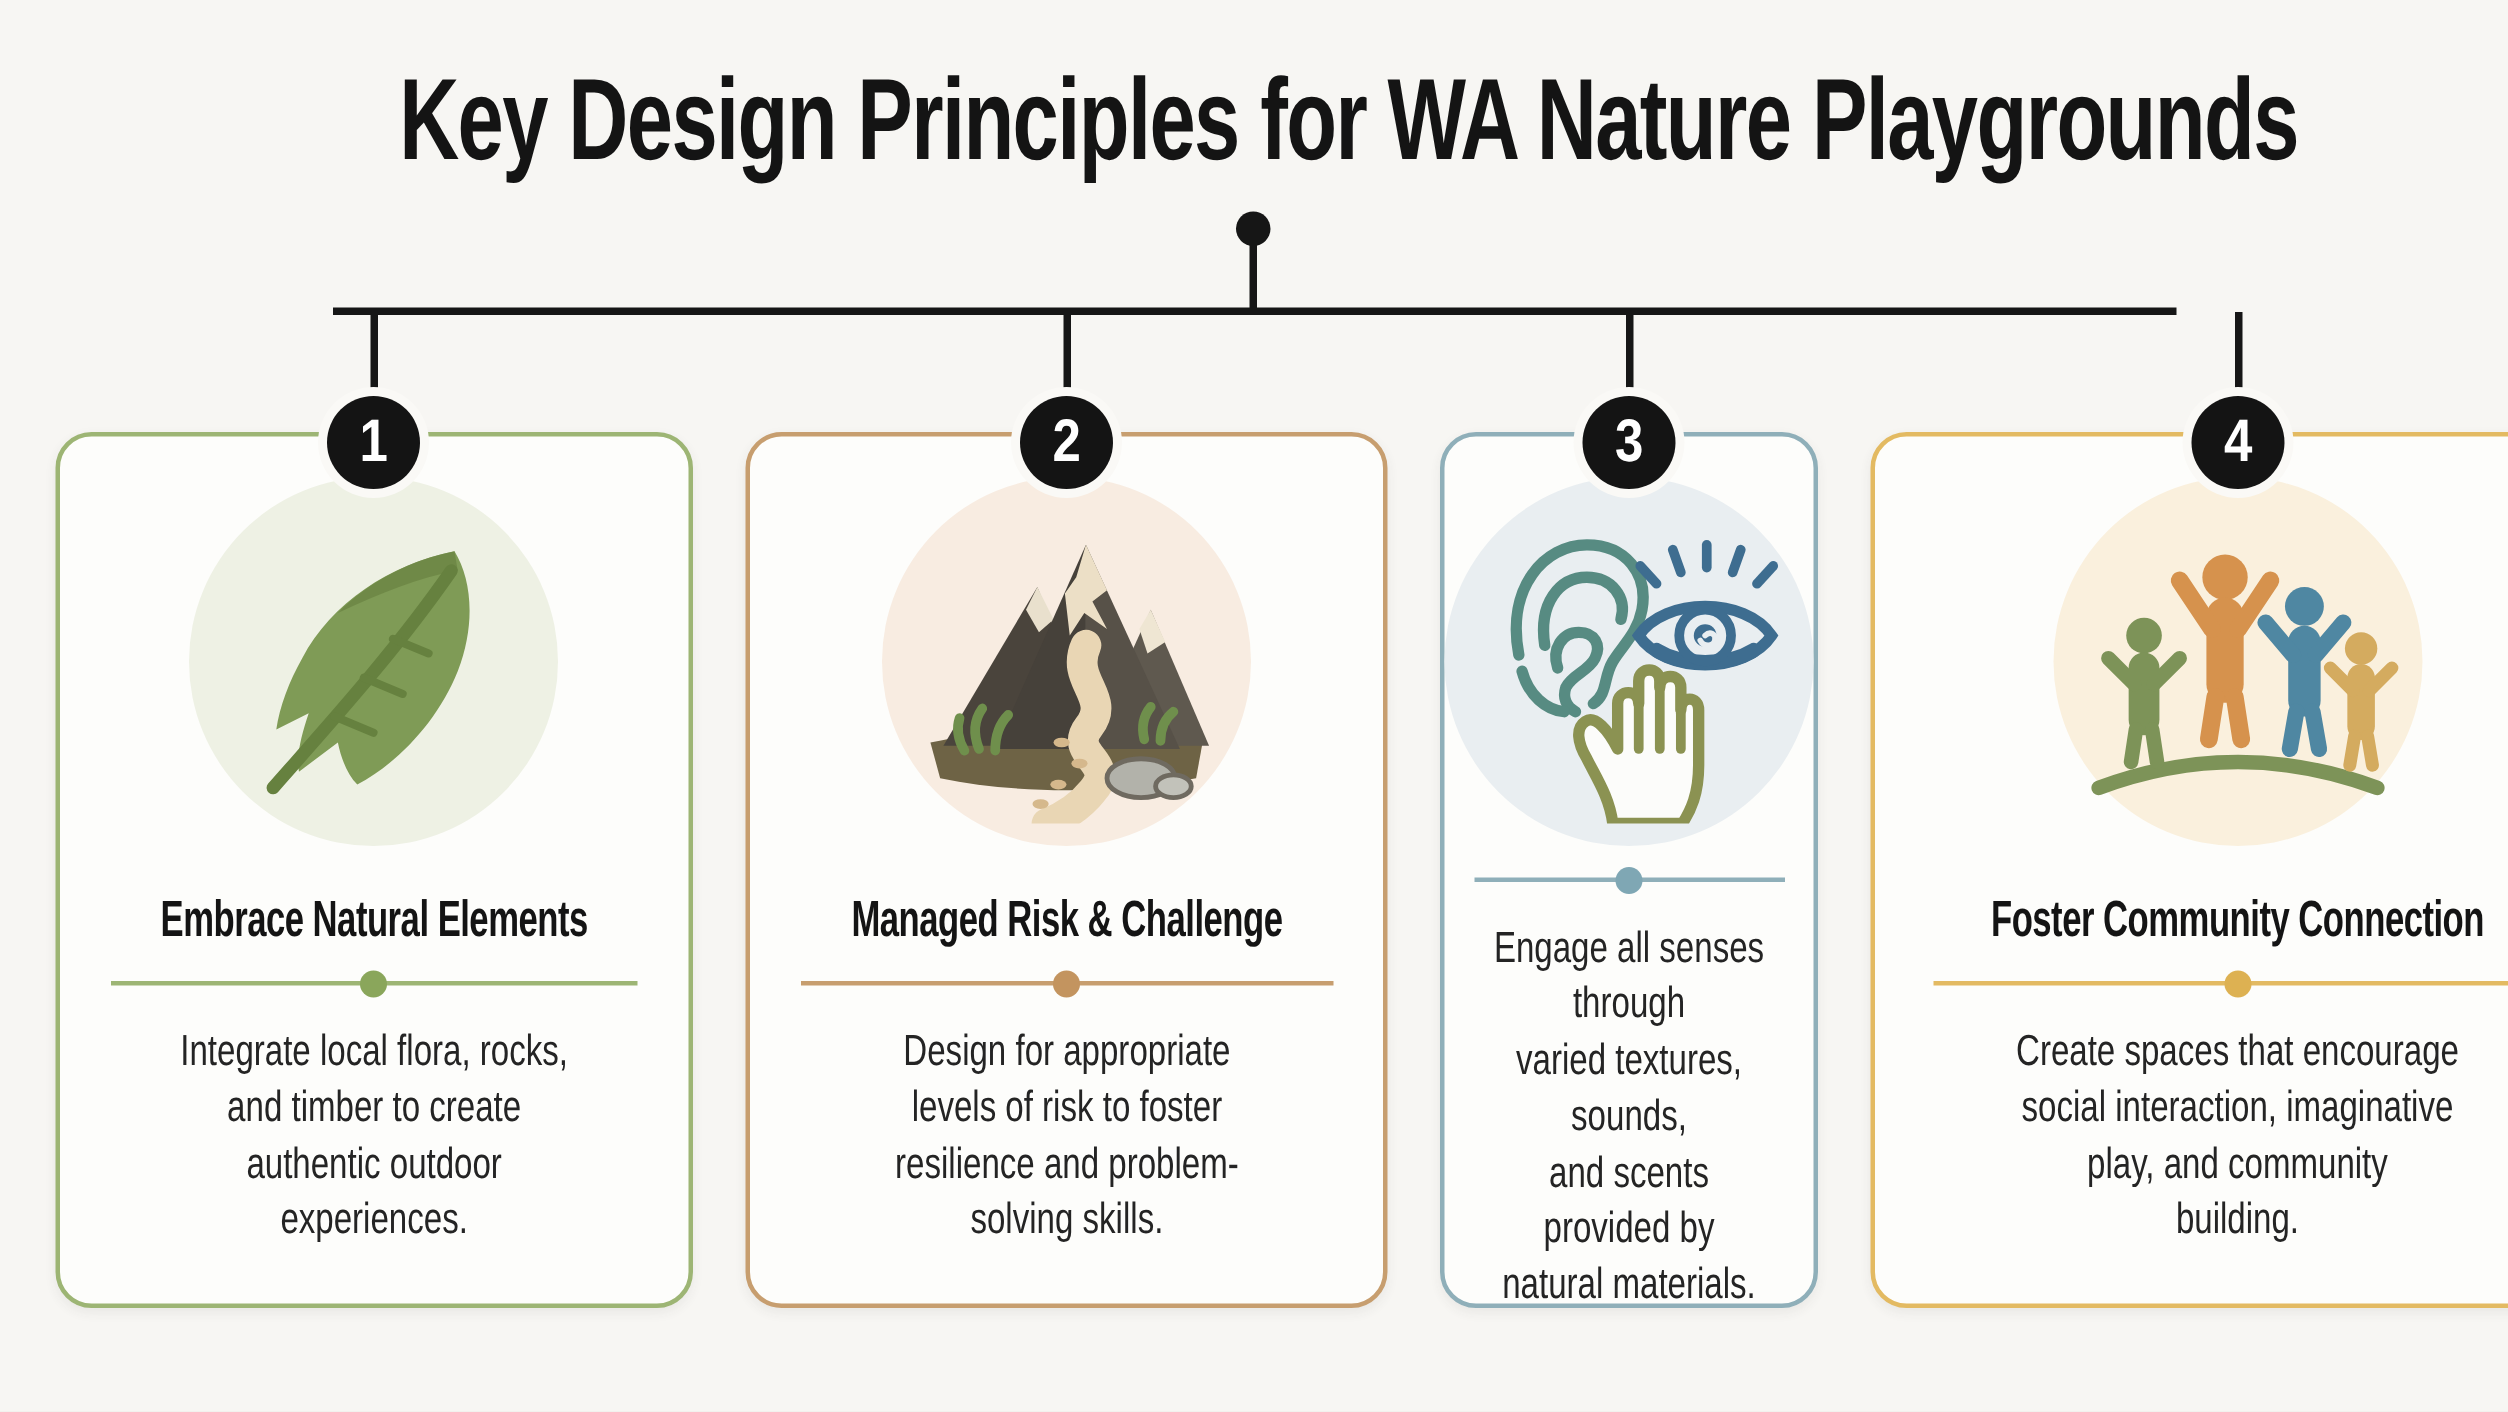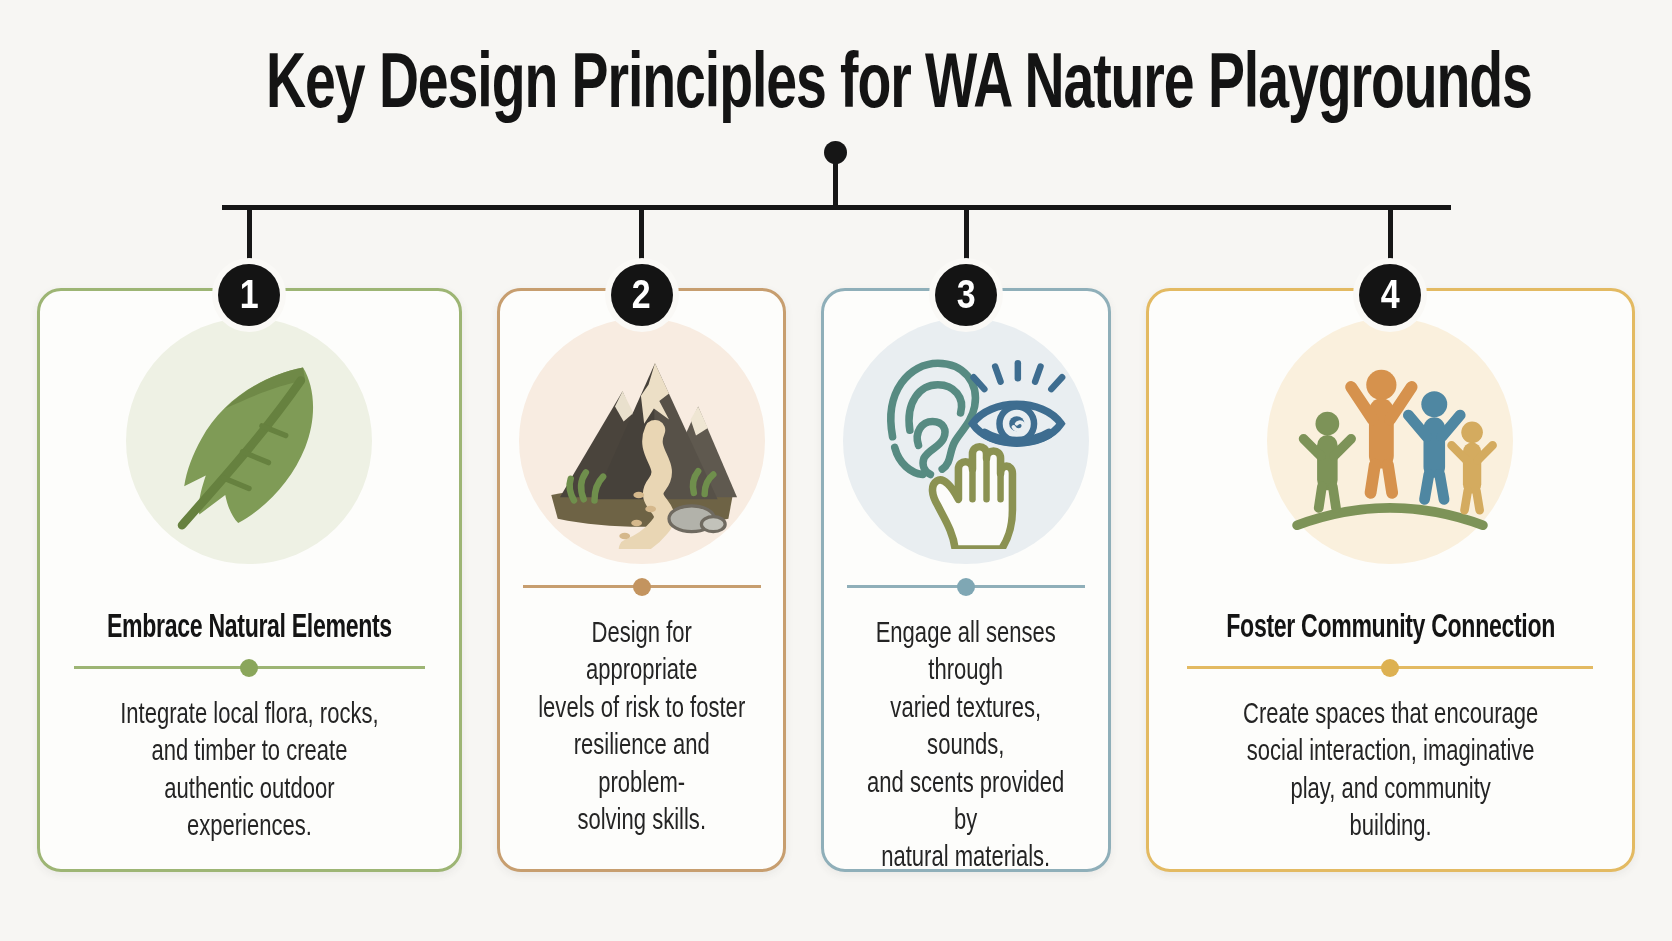--- a/index.html
+++ b/index.html
@@ -52,21 +52,21 @@
     display:inline-block; font-size:40px; font-weight:bold;
     transform:scaleX(0.85); padding-bottom:2px;
   }
   .icon-circle{
     width:246px; height:246px; border-radius:50%;
     margin:27px auto 0; background:var(--circle-bg,#eee);
     display:flex; align-items:center; justify-content:center;
   }
   .icon-circle svg{ width:216px; height:216px; display:block; }
   .card-title{
-    margin-top:42px; text-align:center; white-space:nowrap;
+    margin-top:30px; text-align:center; white-space:nowrap;
   }
   .card-title .cond{
     display:inline-block; font-size:34px; font-weight:bold; letter-spacing:-0.5px;
     transform:scaleX(0.68); transform-origin:50% 50%; color:#141414;
   }
   .card-divider{
     position:relative; width:84%; height:3px; margin:21px auto 0;
     background:var(--accent,#999);
   }
   .divider-dot{
@@ -150,20 +150,23 @@
             <path d="M46 154 C 42 144 43 136 48 129"></path>
             <path d="M56 155 C 56 145 59 138 64 133"></path>
             <path d="M37 155 C 33 148 32 141 34 135"></path>
             <path d="M148 148 C 146 140 148 133 152 128"></path>
             <path d="M158 149 C 158 141 161 135 166 131"></path>
           </g>
           <ellipse cx="146" cy="172" rx="21" ry="12" fill="#b2b2aa" stroke="#6f6a60" stroke-width="3"></ellipse>
           <ellipse cx="166" cy="177" rx="11" ry="7" fill="#c2c2ba" stroke="#6f6a60" stroke-width="3"></ellipse>
         </svg>
       </div>
+      <div class="card-title">
+        <span class="cond">Managed Risk &amp; Challenge</span>
+      </div>
       <div class="card-divider">
         <div class="divider-dot"></div>
       </div>
       <div class="card-desc">Design for appropriate
 levels of risk to foster
 resilience and problem-
 solving skills.</div>
     </div>
 
     <div class="card" style="--accent: #8fafb9; --circle-bg: #e9eef1; --dot: #7fa7b4;">

